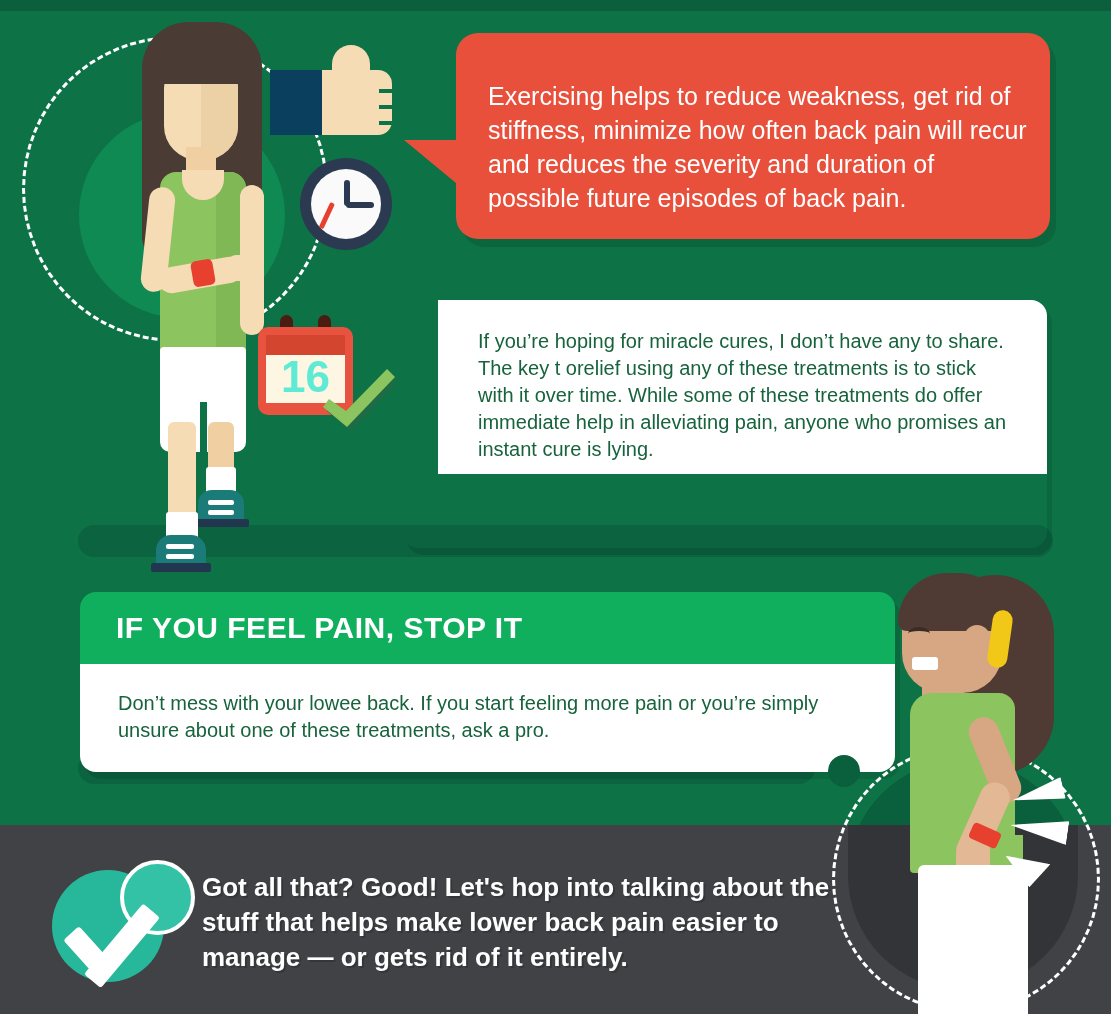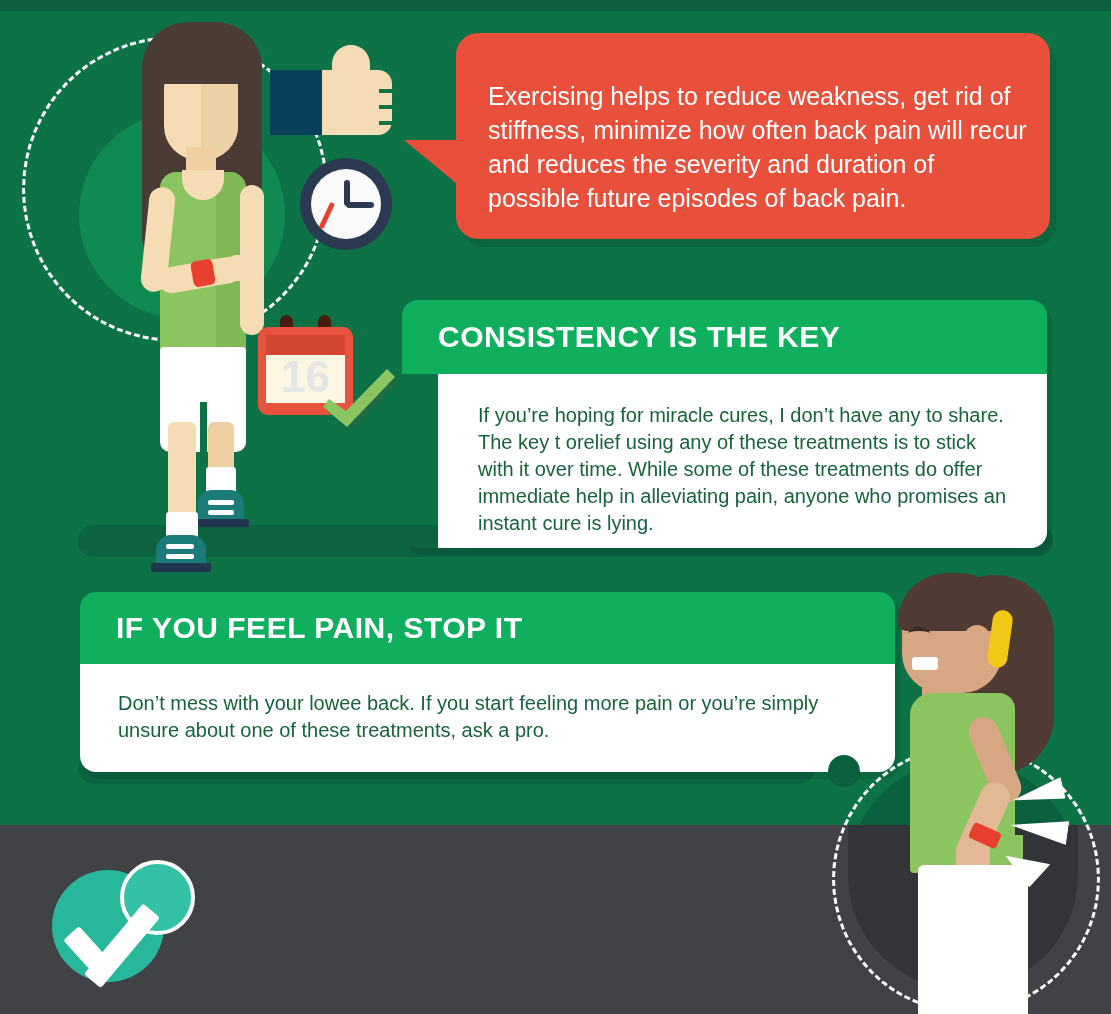--- a/index.html
+++ b/index.html
@@ -192,21 +192,21 @@
   .cal-header{
     position:absolute;left:8px;top:20px;width:79px;height:22px;
     background:#d4452f;
   }
   .cal-page{
     position:absolute;left:8px;top:40px;width:79px;height:48px;
     background:#fdf6e3;
   }
   .cal-num{
     position:absolute;left:8px;top:36px;width:79px;height:52px;
-    color:#e5e5e5;font-size:44px;font-weight:bold;line-height:52px;
+    color:#5eead4;font-size:44px;font-weight:bold;line-height:52px;
     text-align:center;font-family:"Liberation Sans",sans-serif;
   }
   .cal-ring{
     position:absolute;top:0px;width:13px;height:28px;
     background:#4a1d12;border-radius:7px;
   }
   .cal-check{
     position:absolute;left:65px;top:52px;width:72px;height:62px;
   }
 
@@ -430,21 +430,20 @@
       <polygon points="6,32 0,40 24,60 72,10 64,2 23,44" fill="#8cc45f"></polygon>
     </svg>
   </div>
 
   <div class="bubble-tail"></div>
   <div class="bubble">
     <div class="bubble-text">Exercising helps to reduce weakness, get rid of stiffness, minimize how often back pain will recur and reduces the severity and duration of possible future episodes of back pain.</div>
   </div>
 
   <div class="card" id="card-consistency">
-    <div class="card-head">CONSISTENCY IS THE KEY</div>
     <div class="card-body">If you’re hoping for miracle cures, I don’t have any to share. The key t orelief using any of these treatments is to stick with it over time. While some of these treatments do offer immediate help in alleviating pain, anyone who promises an instant cure is lying.</div>
   </div>
 
   <div class="card" id="card-pain">
     <div class="card-head">IF YOU FEEL PAIN, STOP IT</div>
     <div class="card-body">Don’t mess with your lowee back. If you start feeling more pain or you’re simply unsure about one of these treatments, ask a pro.</div>
   </div>
 
   <div class="small-dot-right"></div>
   <div class="circle-bg-right"></div>
@@ -475,14 +474,15 @@
     <div class="ray" style="left:150px;top:252px;width:58px;height:24px;clip-path:polygon(0 50%,100% 0,100% 100%);transform:rotate(8deg);"></div>
     <div class="ray" style="left:142px;top:288px;width:44px;height:30px;clip-path:polygon(0 40%,100% 0,80% 100%);transform:rotate(26deg);"></div>
   </div>
 
   <div class="check-badge">
     <div class="check-circle"></div>
     <div class="check-circle-2"></div>
     <div class="check-stroke-a"></div>
     <div class="check-stroke-b"></div>
   </div>
+  <div class="footer-text">Got all that? Good! Let's hop into talking about the stuff that helps make lower back pain easier to manage — or gets rid of it entirely.</div>
 
 </div>
 
 </body></html>

